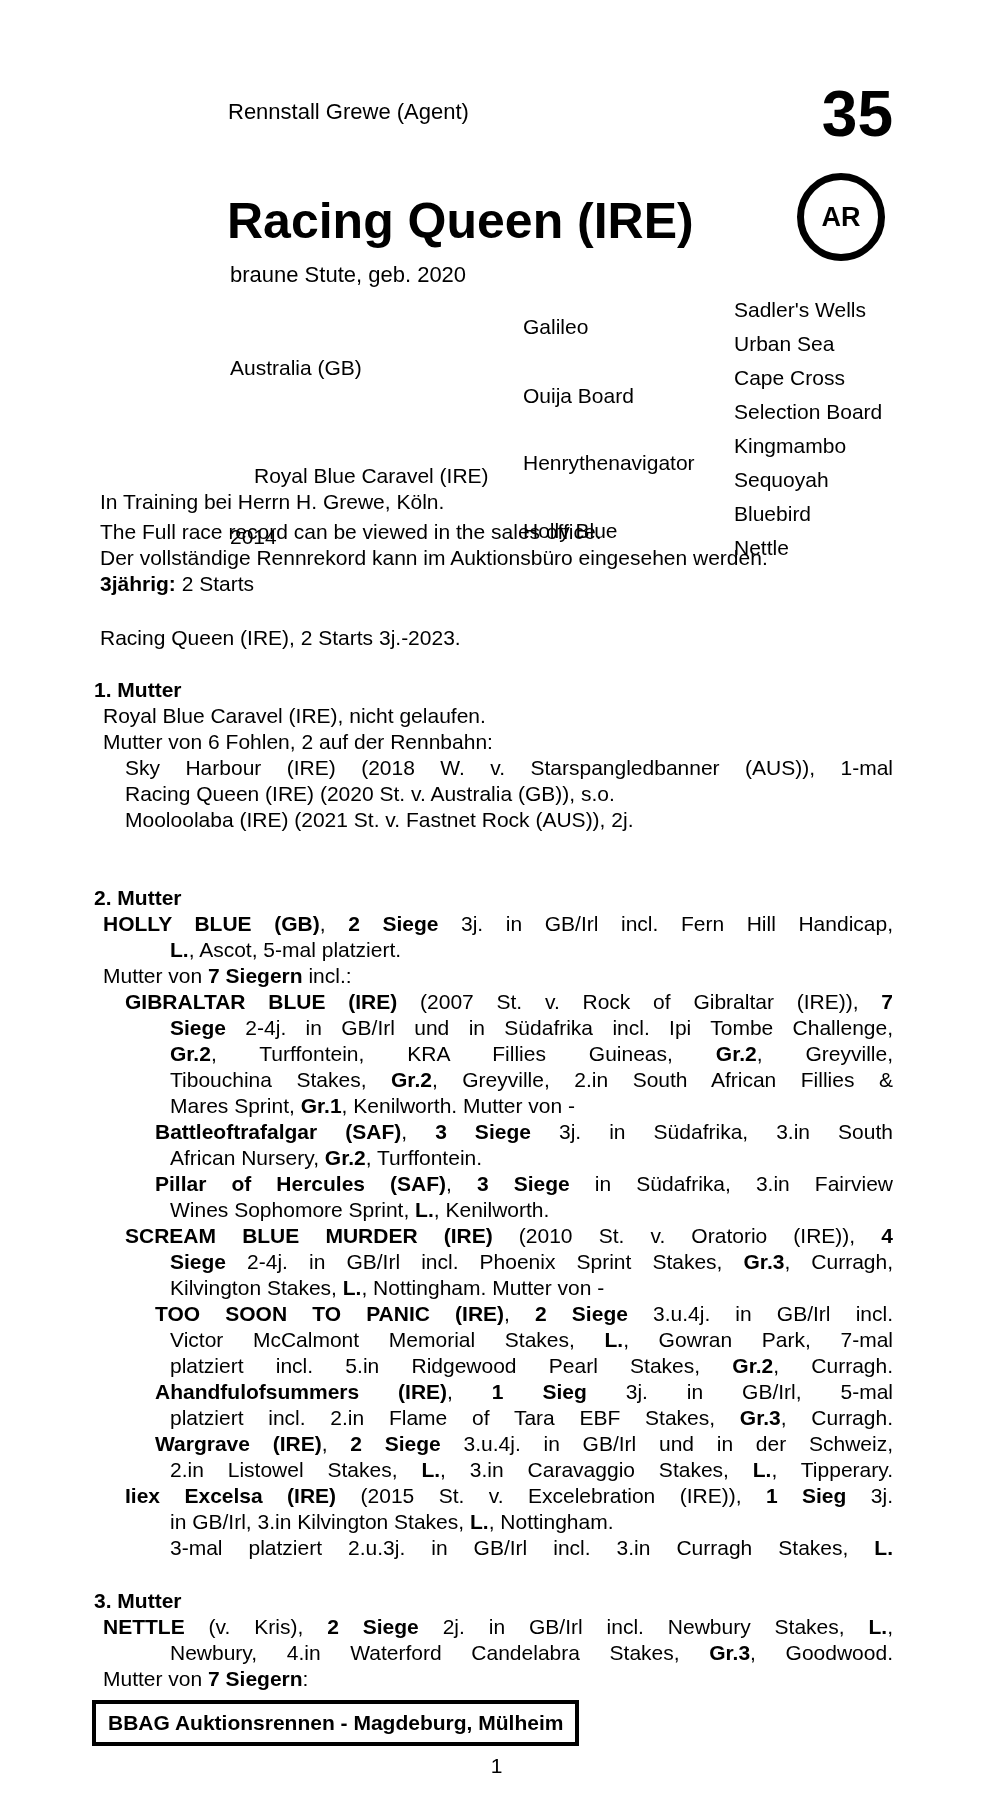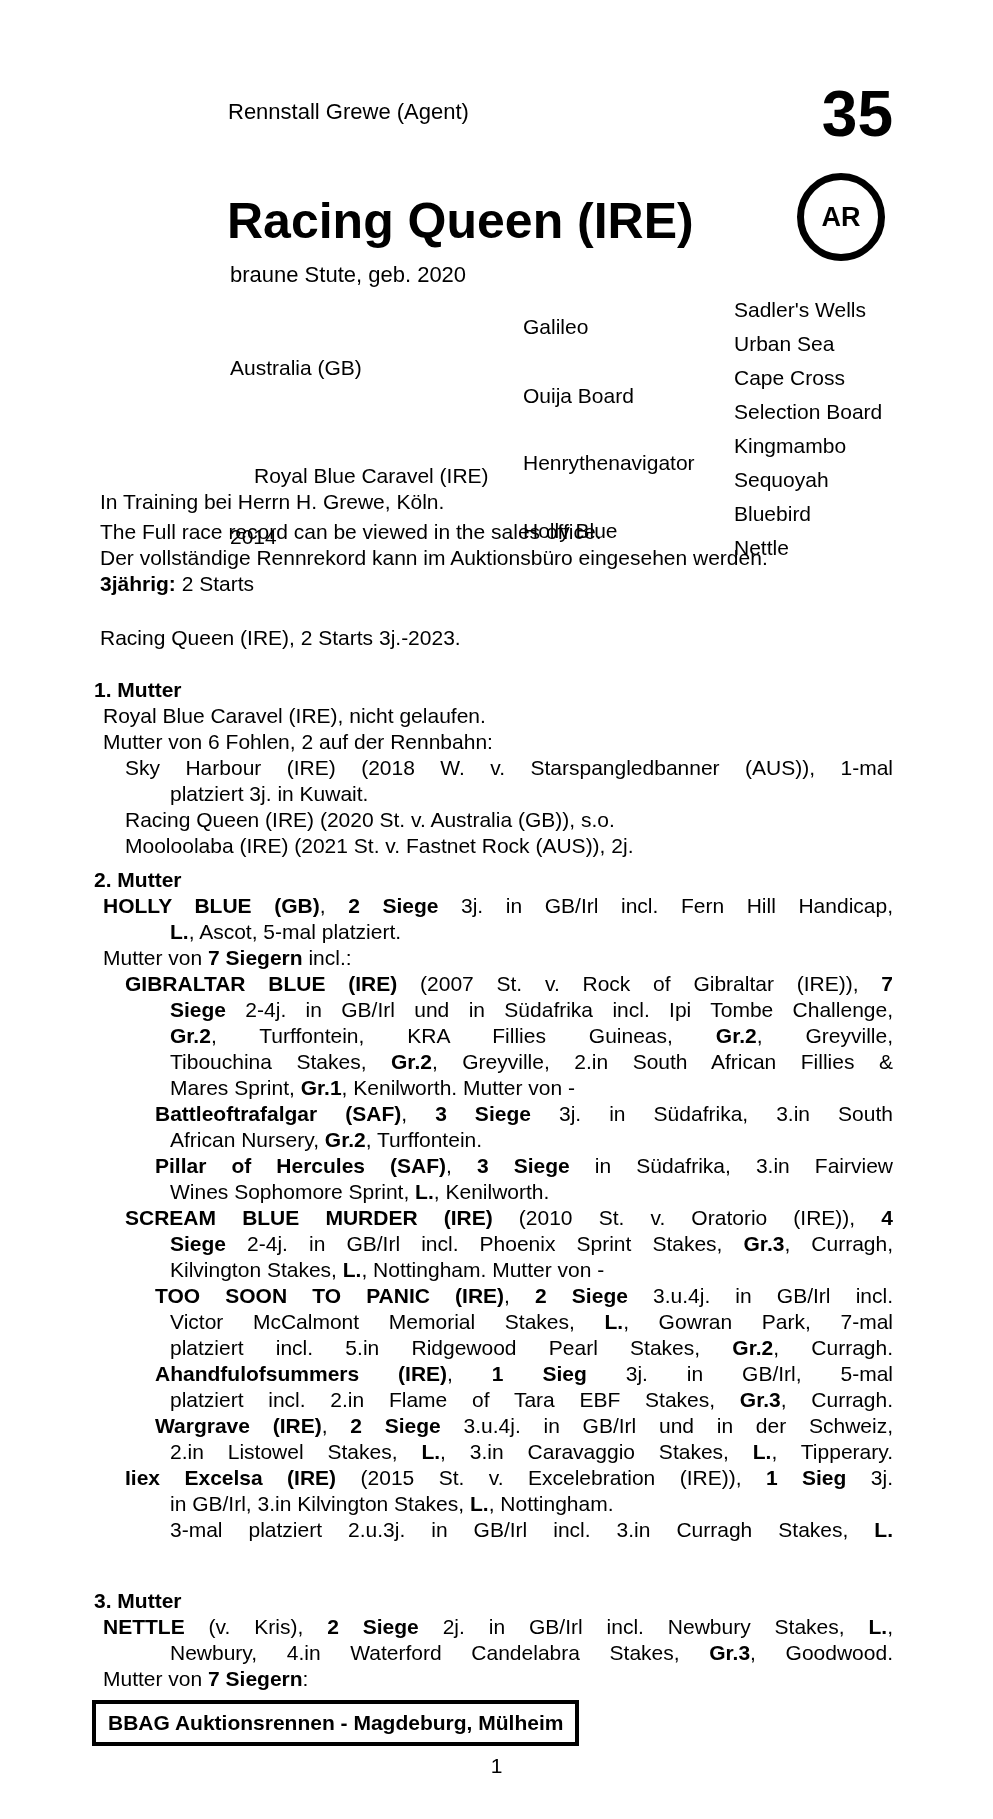--- a/index.html
+++ b/index.html
@@ -76,25 +76,24 @@
       <div class="line i-l0"><b>3jährig:</b><span> 2 Starts</span></div>
     </div>
     <div class="block" style="top: 625px;">
       <div class="line i-l0"><span>Racing Queen (IRE), 2 Starts 3j.-2023.</span></div>
     </div>
     <div class="block" style="top: 677px;">
       <div class="line i-h"><b>1. Mutter</b></div>
       <div class="line i-l1"><span>Royal Blue Caravel (IRE), nicht gelaufen.</span></div>
       <div class="line i-l1"><span>Mutter von 6 Fohlen, 2 auf der Rennbahn:</span></div>
       <div class="line i-l2 j"><span>Sky Harbour (IRE) (2018 W. v. Starspangledbanner (AUS)), 1-mal</span></div>
-      <div class="line i-c"><span>platziert 3j. in Kuwait.</span></div>
       <div class="line i-l2"><span>Racing Queen (IRE) (2020 St. v. Australia (GB)), s.o.</span></div>
       <div class="line i-l2"><span>Mooloolaba (IRE) (2021 St. v. Fastnet Rock (AUS)), 2j.</span></div>
     </div>
-    <div class="block" style="top: 867px;">
+    <div class="block" style="top: 885px;">
       <div class="line i-h"><b>2. Mutter</b></div>
       <div class="line i-l1 j"><b>HOLLY BLUE (GB)</b><span>, </span><b>2 Siege</b><span> 3j. in GB/Irl incl. Fern Hill Handicap,</span></div>
       <div class="line i-c"><b>L.</b><span>, Ascot, 5-mal platziert.</span></div>
       <div class="line i-l1"><span>Mutter von </span><b>7 Siegern</b><span> incl.:</span></div>
       <div class="line i-l2 j"><b>GIBRALTAR BLUE (IRE)</b><span> (2007 St. v. Rock of Gibraltar (IRE)), </span><b>7</b></div>
       <div class="line i-c j"><b>Siege</b><span> 2-4j. in GB/Irl und in Südafrika incl. Ipi Tombe Challenge,</span></div>
       <div class="line i-c j"><b>Gr.2</b><span>, Turffontein, KRA Fillies Guineas, </span><b>Gr.2</b><span>, Greyville,</span></div>
       <div class="line i-c j"><span>Tibouchina Stakes, </span><b>Gr.2</b><span>, Greyville, 2.in South African Fillies &amp;</span></div>
       <div class="line i-c"><span>Mares Sprint, </span><b>Gr.1</b><span>, Kenilworth. Mutter von -</span></div>
       <div class="line i-l3 j"><b>Battleoftrafalgar (SAF)</b><span>, </span><b>3 Siege</b><span> 3j. in Südafrika, 3.in South</span></div>

